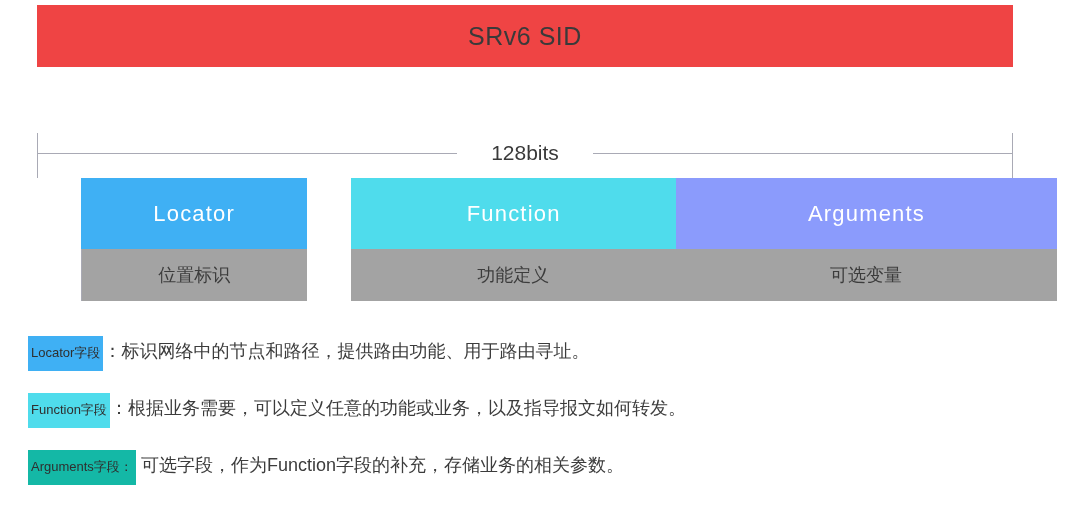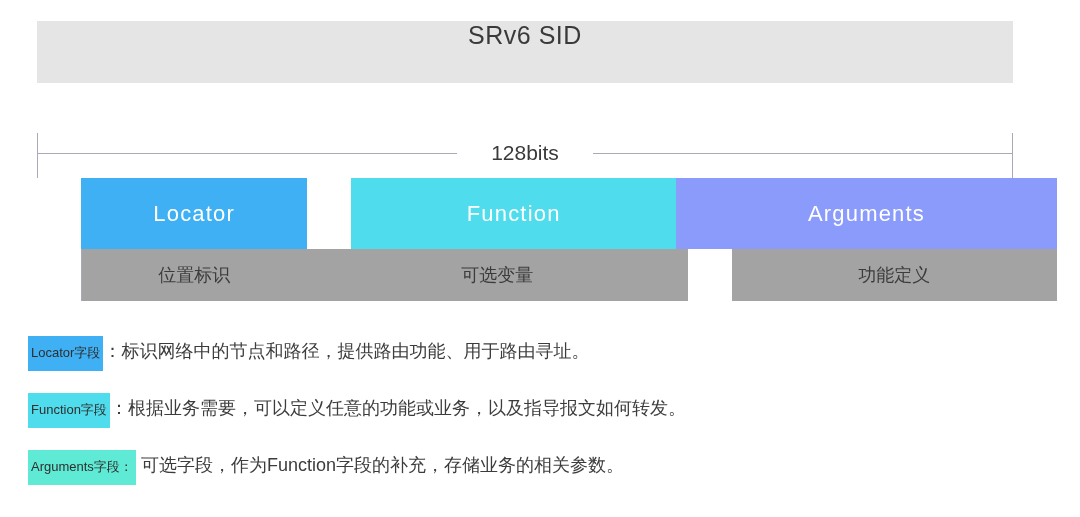--- a/index.html
+++ b/index.html
@@ -13,25 +13,26 @@
     font-family: "Liberation Sans", "DejaVu Sans", sans-serif;
     color: #3c3c3c;
     overflow: hidden;
     position: relative;
   }
 
   
   .header-banner {
     position: absolute;
     left: 37px;
-    top: 21px;
+    top: 5px;
     width: 976px;
     height: 62px;
-    background: #e5e5e5;
-    display: flex;
+    background: #ef4444;
+    display: flex;
+    align-items: center;
     justify-content: center;
   }
   .header-title {
     font-size: 25px;
     color: #3a3a3a;
     letter-spacing: 0.5px;
   }
 
   
   .measure {
@@ -131,21 +132,21 @@
     color: #3c3c3c;
   }
   .legend-term {
     padding: 2px 3px 3px 3px;
     white-space: nowrap;
     font-size: 13px;
     color: #2f2f2f;
   }
   .legend-term.locator   { background: #3fb0f4; }
   .legend-term.function  { background: #4fdcec; }
-  .legend-term.arguments { background: #5eead4; }
+  .legend-term.arguments { background: #14b8a6; }
   .legend-sep {
     white-space: pre;
   }
   .legend-text {
     white-space: nowrap;
   }
 </style>
 </head>
 <body>
 
@@ -172,25 +173,25 @@
       <span>Function</span>
     </div>
     <div class="sid-cell block-cell block-arguments col-arguments">
       <span>Arguments</span>
     </div>
   </div>
   <div class="sid-row descs">
     <div class="sid-cell desc-cell first col-locator">
       <span>位置标识</span>
     </div>
+    <div class="sid-cell desc-cell col-function">
+      <span>功能定义</span>
+    </div>
     <div class="sid-cell desc-cell col-arguments">
       <span>可选变量</span>
-    </div>
-    <div class="sid-cell desc-cell col-function">
-      <span>功能定义</span>
     </div>
   </div>
 </div>
 
 <div class="legend">
 
   <div class="legend-item">
     <span class="legend-term locator">Locator字段</span>
     <span class="legend-sep">：</span>
     <span class="legend-text">标识网络中的节点和路径，提供路由功能、用于路由寻址。</span>

